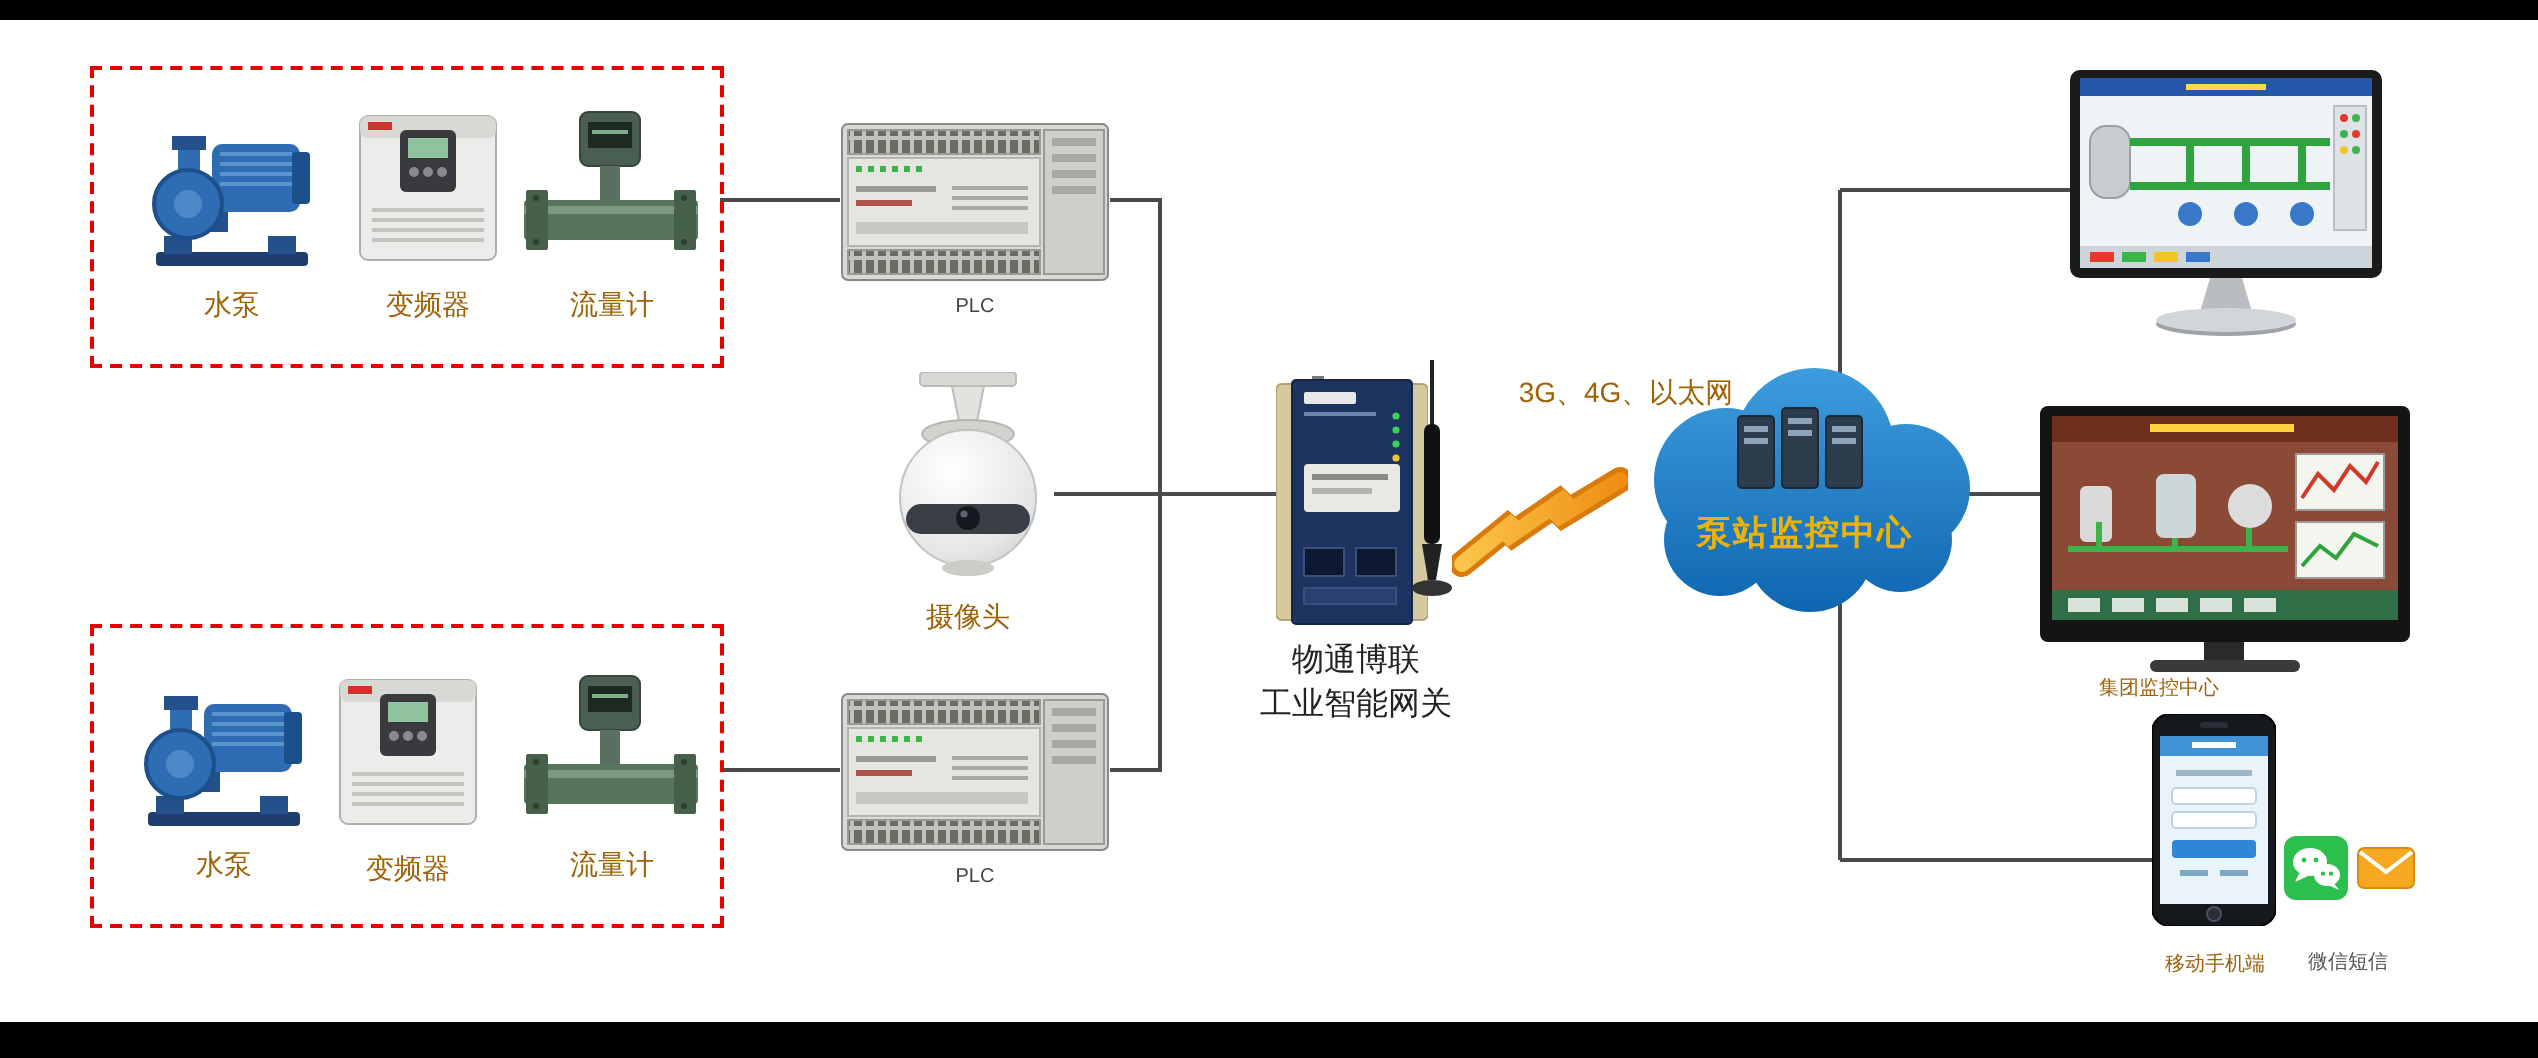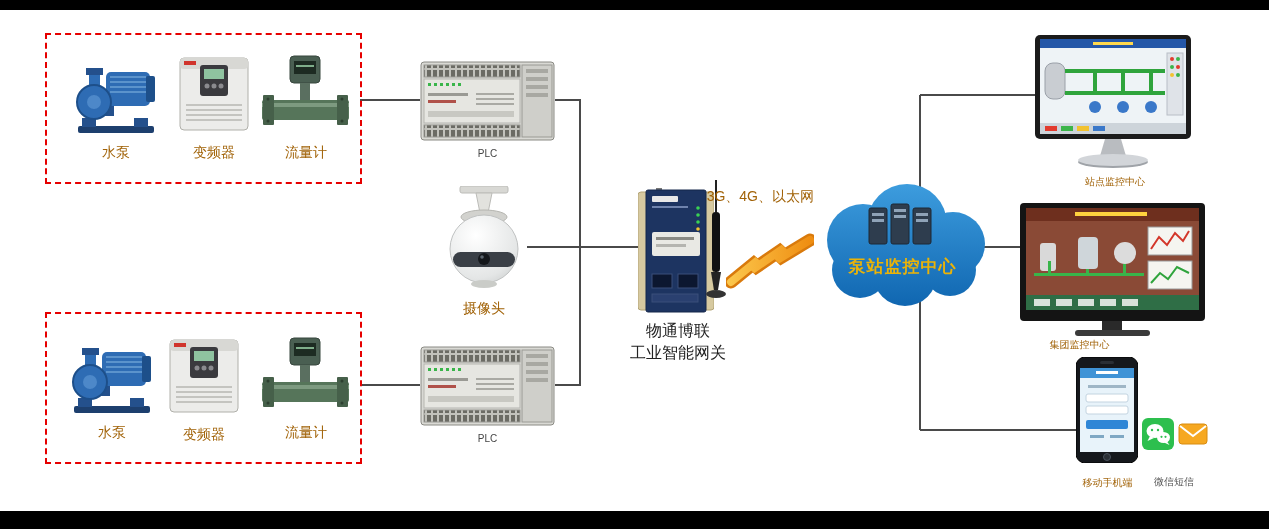--- a/index.html
+++ b/index.html
@@ -237,21 +237,21 @@
     <rect x="14" y="86" width="20" height="14" fill="#0c1730" stroke="#3b4f7a"></rect>
     <rect x="40" y="86" width="20" height="14" fill="#0c1730" stroke="#3b4f7a"></rect>
     <rect x="14" y="106" width="46" height="8" fill="#2a4070" stroke="#3b4f7a"></rect>
   </svg>
   <svg class="abs" style="left:704px;top:180px;" width="24" height="124" viewBox="0 0 24 124">
     <rect x="11" y="0" width="2" height="32" fill="#222"></rect>
     <rect x="8" y="32" width="8" height="60" rx="3.5" fill="#111"></rect>
     <path d="M7 92 L17 92 L14 110 L10 110 Z" fill="#222"></path>
     <ellipse cx="12" cy="114" rx="10" ry="4" fill="#333"></ellipse>
   </svg>
-  <div class="lbl lbl-14" style="left:684px;top:188px;width:130px;text-align:right;">3G、4G、以太网</div>
+  <div class="lbl lbl-14" style="left:748px;top:188px;width:130px;text-align:center;">3G、4G、以太网</div>
   <div class="lbl lbl-16" style="left:598px;top:344px;width:160px;">工业智能网关</div>
   <div class="lbl lbl-16" style="left:598px;top:322px;width:160px;">物通博联</div>
 
   <svg class="abs" style="left:726px;top:224px;" width="88" height="76" viewBox="0 0 88 76">
     <defs>
       <linearGradient id="boltG" x1="0" y1="0" x2="1" y2="0">
         <stop offset="0" stop-color="#fbc54a"></stop>
         <stop offset="1" stop-color="#ef8e12"></stop>
       </linearGradient>
     </defs>
@@ -314,21 +314,20 @@
       <circle cx="143" cy="40" r="2" fill="#3bb54a"></circle>
     <rect x="5" y="88" width="146" height="11" fill="#cdd4da"></rect>
     <rect x="10" y="91" width="12" height="5" fill="#e23b2e"></rect>
     <rect x="26" y="91" width="12" height="5" fill="#3bb54a"></rect>
     <rect x="42" y="91" width="12" height="5" fill="#f2c230"></rect>
     <rect x="58" y="91" width="12" height="5" fill="#3a78c9"></rect>
     <path d="M70 104 L86 104 L91 121 L65 121 Z" fill="#b9bcc0"></path>
     <ellipse cx="78" cy="127" rx="35" ry="6" fill="#9fa3a8"></ellipse>
     <ellipse cx="78" cy="125" rx="35" ry="6" fill="#d2d5d9"></ellipse>
   </svg>
-  <div class="lbl lbl-15" style="left:1035px;top:176px;width:160px;">站点监控中心</div>
 
   <svg class="abs" style="left:1020px;top:203px;" width="185" height="135" viewBox="0 0 185 135">
     <rect x="0" y="0" width="185" height="118" rx="4" fill="#141414"></rect>
     <rect x="6" y="5" width="173" height="102" fill="#8a4a36"></rect>
     <rect x="6" y="5" width="173" height="13" fill="#6e2f1e"></rect>
     <rect x="55" y="9" width="72" height="4" fill="#ffd23e"></rect>
     <rect x="20" y="40" width="16" height="28" rx="3" fill="#d9d9d9"></rect>
     <rect x="58" y="34" width="20" height="32" rx="4" fill="#cfd6da"></rect>
     <circle cx="105" cy="50" r="11" fill="#dcdcdc"></circle>
     <rect x="14" y="70" width="110" height="3" fill="#39b54a"></rect>

